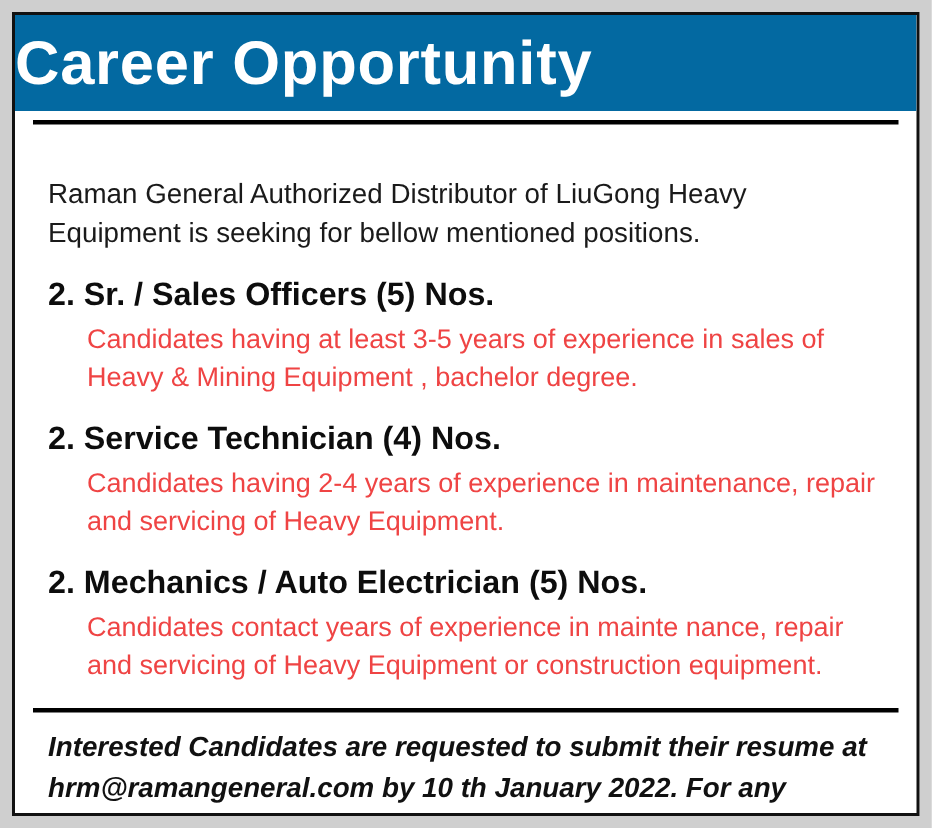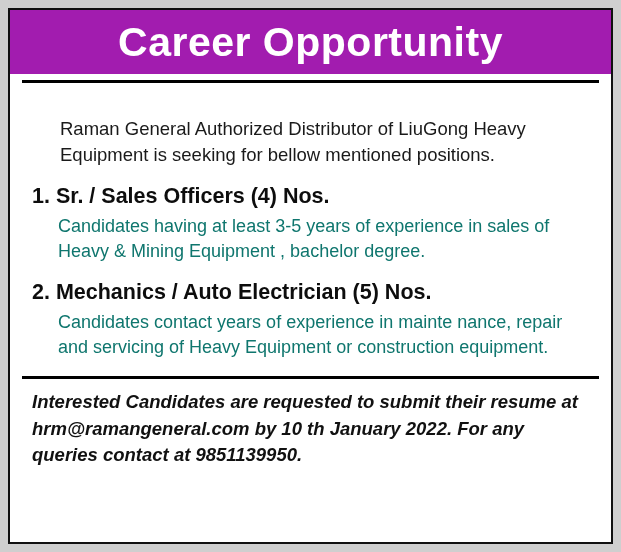--- a/index.html
+++ b/index.html
@@ -18,25 +18,25 @@
     left: 8px;
     top: 8px;
     width: 605px;
     height: 536px;
     background: #ffffff;
     border: 2px solid #111111;
     box-sizing: border-box;
     overflow: hidden;
   }
   .header-band {
-    background: #a21caf;
+    background: #0369a1;
     height: 64px;
     display: flex;
     align-items: center;
-    justify-content: center;
+    justify-content: flex-start;
   }
   .header-title {
     color: #ffffff;
     font-size: 41px;
     font-weight: bold;
     letter-spacing: 0.5px;
     font-family: "Liberation Sans", sans-serif;
     line-height: 1;
   }
   .rule {
@@ -45,35 +45,34 @@
     margin: 6px 12px 0 12px;
   }
   .body {
     padding: 14px 22px 0 22px;
   }
   .intro {
     font-size: 18.5px;
     color: #1a1a1a;
     line-height: 1.42;
     margin-bottom: 16px;
-    margin-left: 28px;
   }
   .job {
     margin-bottom: 15px;
   }
   .job-title {
     font-size: 21.5px;
     font-weight: bold;
     color: #0d0d0d;
     line-height: 1.2;
     margin-bottom: 4px;
   }
   .job-desc {
     font-size: 18px;
-    color: #0f766e;
+    color: #ef4444;
     line-height: 1.42;
     padding-left: 26px;
   }
   .footer-rule {
     height: 3px;
     background: #000000;
     margin: 6px 12px 0 12px;
   }
   .footer {
     padding: 10px 22px 0 22px;
@@ -93,24 +92,28 @@
     <div class="header-title">Career Opportunity</div>
   </div>
 
   <div class="rule"></div>
 
   <div class="body">
 
     <p class="intro">Raman General Authorized Distributor of LiuGong Heavy Equipment is seeking for bellow mentioned positions.</p>
 
     <div class="job">
-      <div class="job-title">1. Sr. / Sales Officers (4) Nos.</div>
+      <div class="job-title">2. Sr. / Sales Officers (5) Nos.</div>
       <div class="job-desc">Candidates having at least 3-5 years of experience in sales of Heavy &amp; Mining Equipment , bachelor degree.</div>
     </div>
 
+    <div class="job">
+      <div class="job-title">2. Service Technician (4) Nos.</div>
+      <div class="job-desc">Candidates having 2-4 years of experience in maintenance, repair and servicing of Heavy Equipment.</div>
+    </div>
 
     <div class="job">
       <div class="job-title">2. Mechanics / Auto Electrician (5) Nos.</div>
       <div class="job-desc">Candidates contact  years of experience in mainte nance, repair and servicing of Heavy Equipment or construction equipment.</div>
     </div>
 
   </div>
 
   <div class="footer-rule"></div>
 

